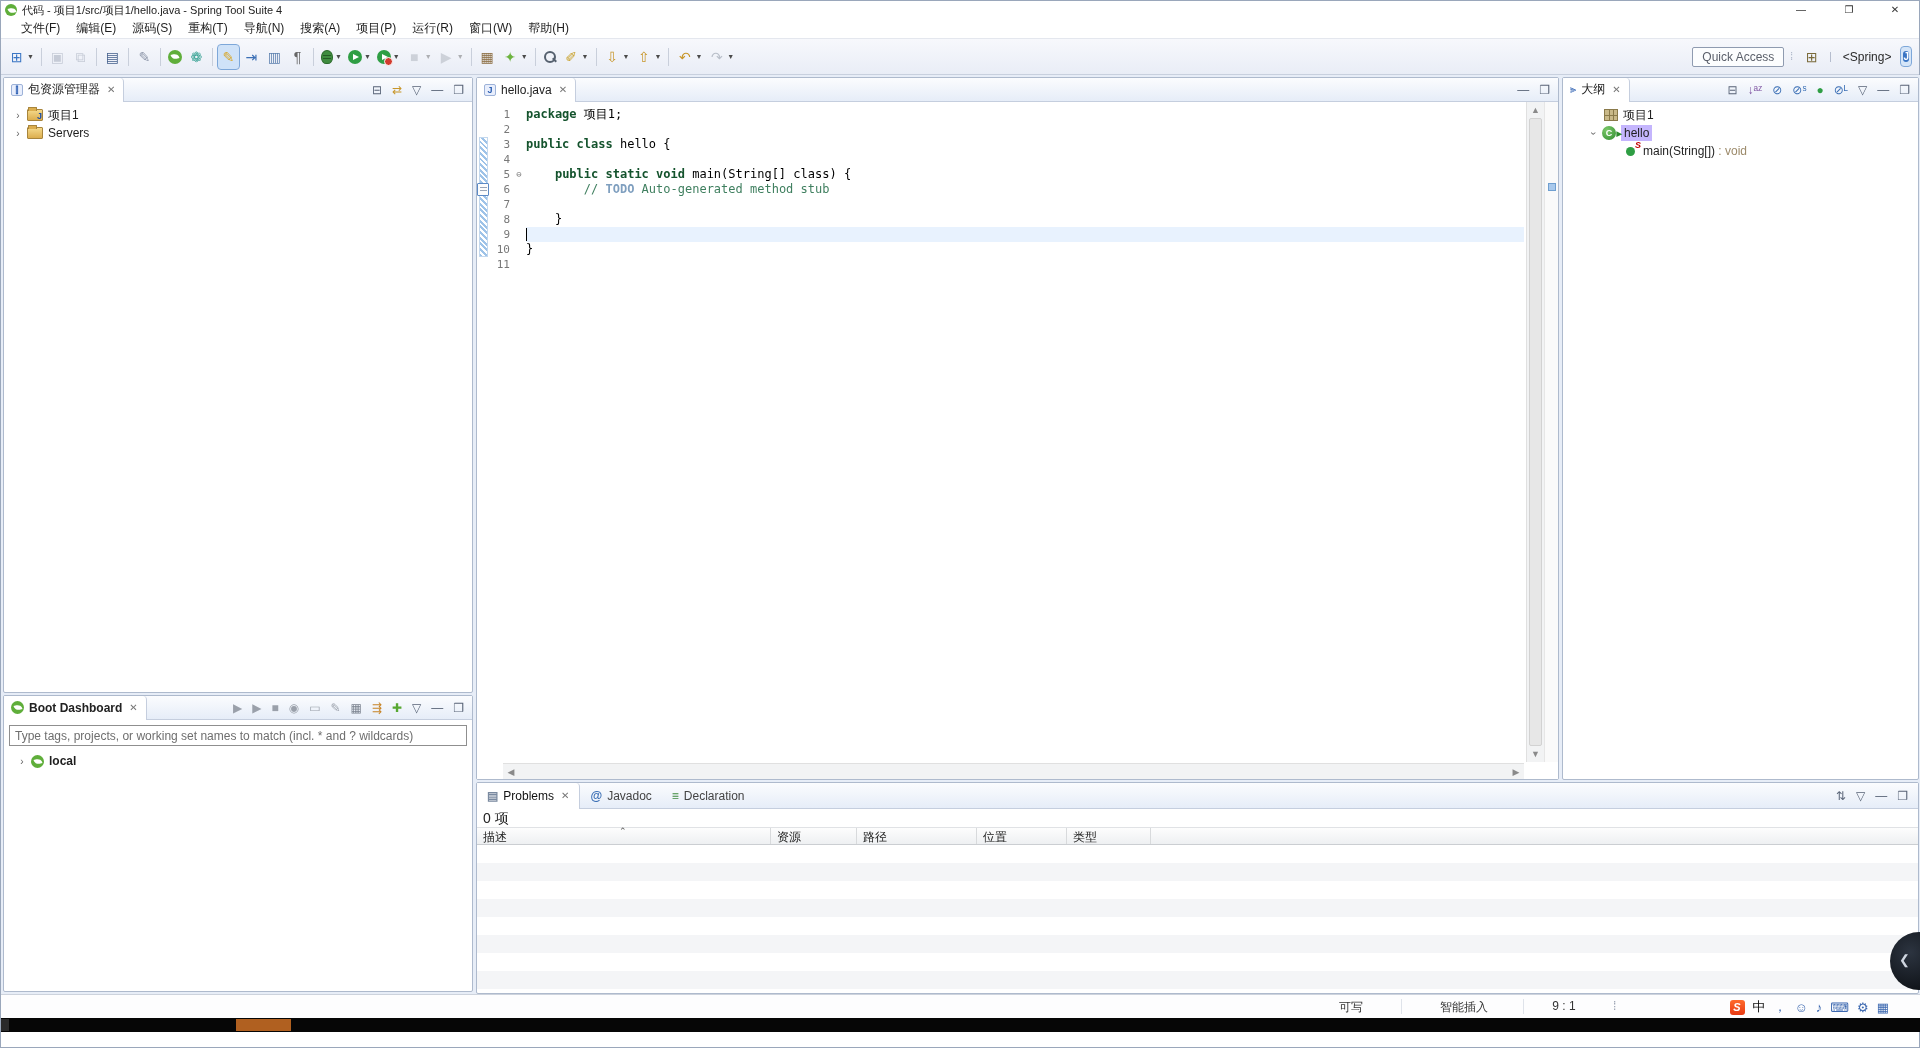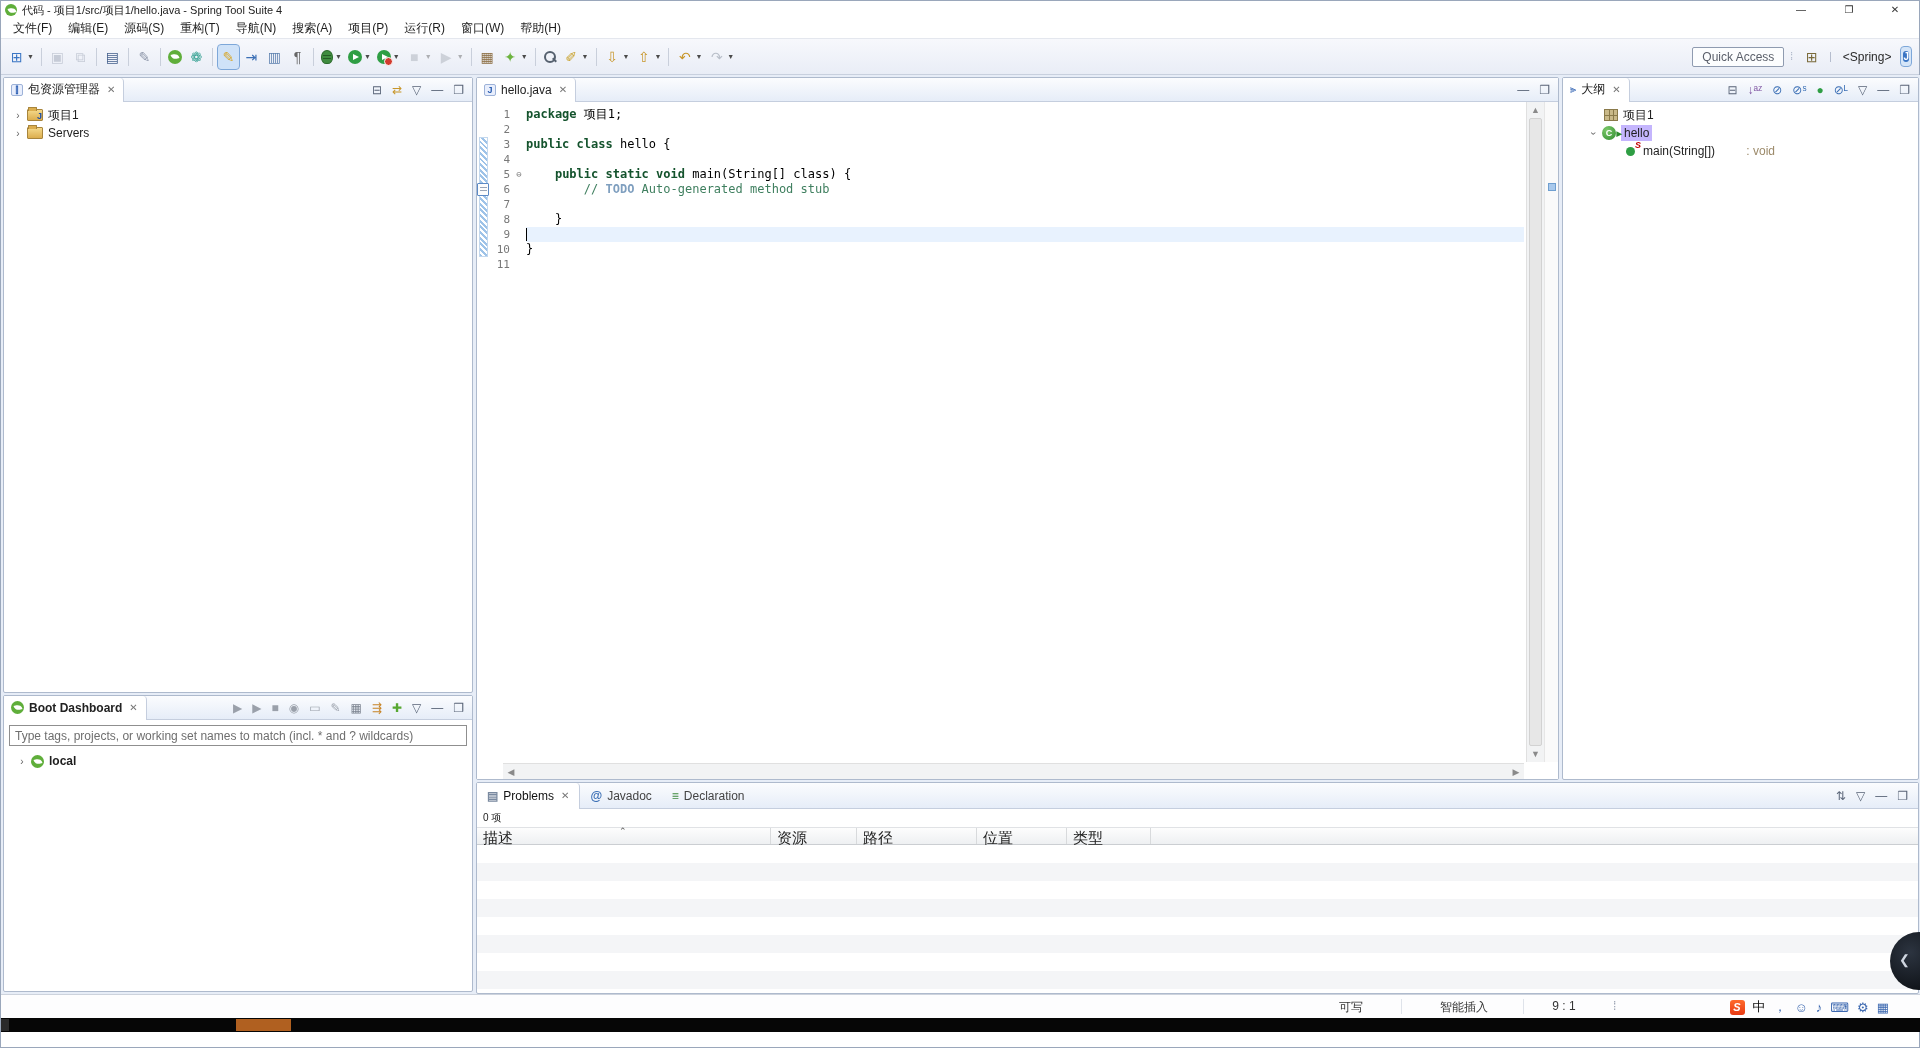--- a/index.html
+++ b/index.html
@@ -10,21 +10,21 @@
   
   #titlebar { position:absolute; left:0; top:0; width:100%; height:18px; background:#fff;
     display:flex; align-items:center; padding-left:4px; }
   #titlebar .title { font-size:11px; color:#222; margin-left:5px; white-space:nowrap; }
   .winctl { position:absolute; top:0; height:18px; width:44px; text-align:center; line-height:17px;
     font-size:10px; color:#333; cursor:default; }
   #btn-min{ right:96px;} #btn-max{ right:48px;} #btn-close{ right:2px;}
 
   
   #menubar { position:absolute; left:0; top:18px; width:100%; height:20px; background:#fff;
-    display:flex; align-items:center; padding-left:4px; border-bottom:1px solid #e4e7ee; }
+    display:flex; align-items:center; padding-left:12px; border-bottom:1px solid #e4e7ee; }
   .menu-item { padding:2px 8px; font-size:12px; color:#1e1e1e; white-space:nowrap; }
 
   
   #toolbar { position:absolute; left:0; top:38px; width:100%; height:36px;
     background:linear-gradient(#f7f8fc,#e9edf6); border-bottom:1px solid #c8d0de;
     display:flex; align-items:center; padding:0 4px; }
   .tbtn { height:24px; display:flex; align-items:center; padding:0 2px; margin:0 1px; border-radius:3px; }
   .tbtn .glyph { font-size:14px; line-height:14px; width:17px; text-align:center; }
   .tbtn.disabled { opacity:.4; }
   .tbtn.pressed { background:#cfe2f8; outline:1px solid #7da7d9; }
@@ -88,21 +88,21 @@
   .ph-icons { margin-left:auto; display:flex; align-items:center; gap:10px; padding-right:8px; }
   .hicon { font-size:12px; color:#5a6578; line-height:14px; }
   .tree { padding-top:4px; }
   .titem { height:18px; display:flex; align-items:center; font-size:12px; }
   .chev { width:16px; text-align:center; color:#666; font-size:10px; }
   .chev.exp { transform:rotate(90deg); }
   .ticon { margin:0 5px 0 1px; display:flex; align-items:center; }
   .tlabel { white-space:nowrap; }
   .tlabel.bold { font-weight:bold; }
   .tsel { background:#c4b5fd; padding:1px 3px; }
-  .suffix { color:#9c8a6a;margin-left:28px; }
+  .suffix { color:#9c8a6a; }
 
   
   #pe { left:2px; top:2px; width:470px; height:616px; }
   #bd { left:2px; top:620px; width:470px; height:297px; }
   #bd-filter { display:block; width:458px; margin:5px 5px 2px 5px; height:21px; border:1px solid #8f8f8f;
     font-size:12px; padding:0 5px; color:#222; font-family:"Liberation Sans",sans-serif; }
   #bd-filter::placeholder { color:#6e6e6e; }
 
   
   #ed { left:475px; top:2px; width:1083px; height:703px; }
@@ -141,25 +141,25 @@
   
   #ol { left:1561px; top:2px; width:357px; height:703px; }
 
   
   #pr { left:475px; top:707px; width:1443px; height:212px; }
   .ptabs { height:26px; background:linear-gradient(#fbfcfe,#e6edf8); border-bottom:1px solid #c5cede;
     display:flex; align-items:center; }
   .ptab2 { height:26px; display:flex; align-items:center; gap:5px; padding:0 10px; font-size:12px; color:#444; }
   .ptab2.active { background:#fff; border-right:1px solid #c5cede; border-radius:4px 4px 0 0; color:#111; }
   .at-icon { font-size:12px; }
-  #pcount { height:18px; line-height:18px; padding-left:6px; font-size:10px; color:#222; }
+  #pcount { height:18px; line-height:18px; padding-left:6px; font-size:14px; color:#222; }
   #ptable { position:absolute; left:0; top:44px; right:0; bottom:0; }
   #phead { height:18px; display:flex; background:linear-gradient(#fdfdfd,#eef0f2); border-top:1px solid #e0e2e5;
     border-bottom:1px solid #cbced2; position:relative; }
-  .pcol { border-right:1px solid #d8dadc; padding:1px 6px; font-size:15px; color:#222; height:100%; }
+  .pcol { border-right:1px solid #d8dadc; padding:1px 6px; font-size:12px; color:#222; height:100%; }
   .pcol.fill { flex:1; border-right:none; }
   #sortmark { position:absolute; left:142px; top:-2px; color:#555; font-size:9px; }
   .prow { height:18px; }
   .prow.alt { background:#f4f5f7; }
 
   
   #statusbar { position:absolute; left:0; top:993px; width:1920px; height:24px; background:#fdfdfe;
     border-top:1px solid #cdd3dd; font-size:12px; color:#333; }
   .sseg { position:absolute; top:4px; }
   #st-writable { left:1305px; width:90px; text-align:center; }

